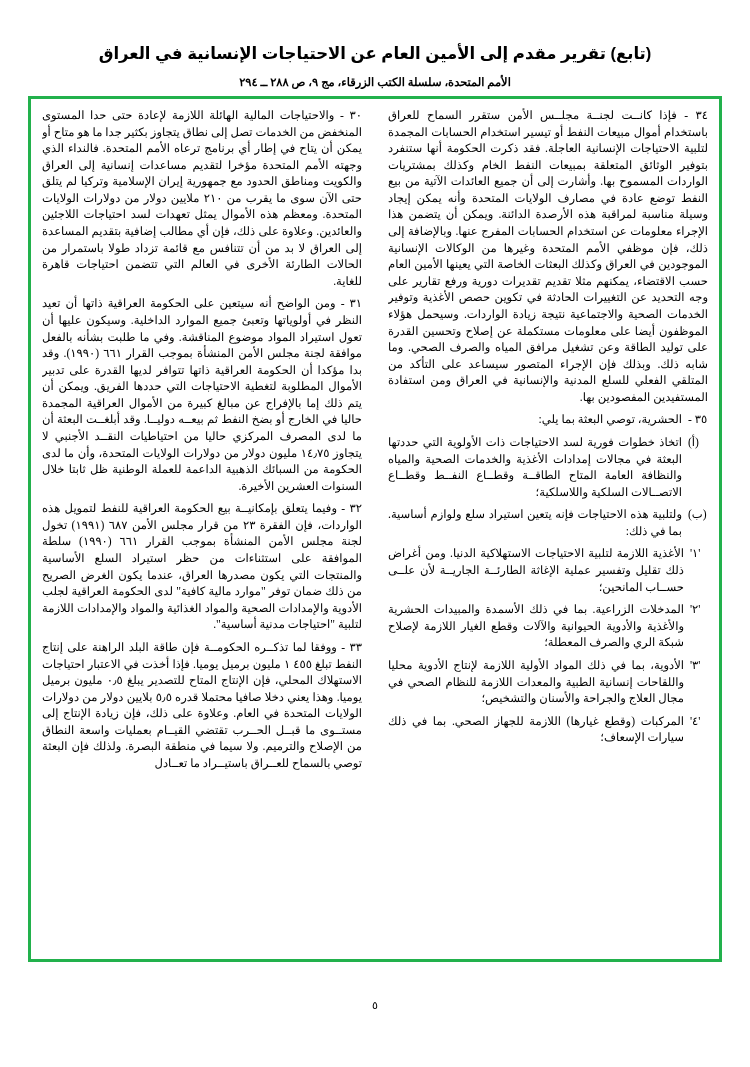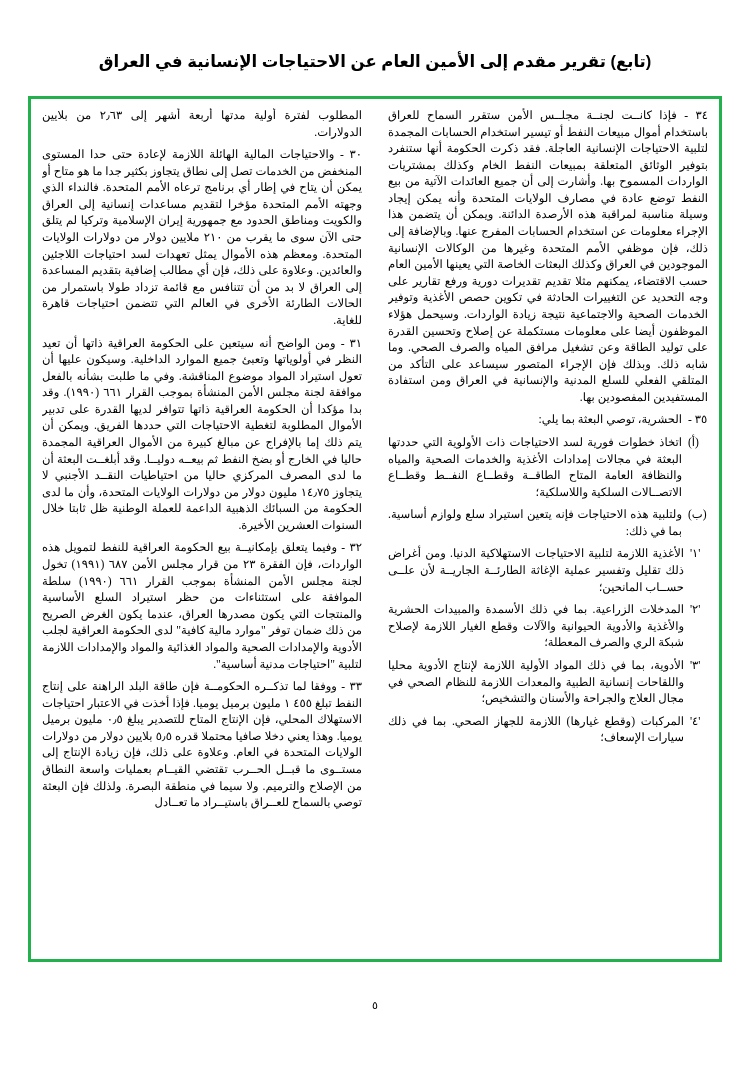--- a/index.html
+++ b/index.html
@@ -13,21 +13,21 @@
     font-family: "Liberation Serif", "DejaVu Serif", serif;
     color: #000000;
     position: relative;
     overflow: hidden;
   }
   .page {
     width: 750px;
     height: 1067px;
     position: relative;
     box-sizing: border-box;
-    padding: 12px;
+    padding: 4px;
   }
   .header {
     text-align: center;
     padding: 38px 40px 0 40px;
   }
   .doc-title {
     font-family: "Liberation Sans", "DejaVu Sans", sans-serif;
     font-weight: bold;
     font-size: 16.5px;
     line-height: 1.4;
@@ -105,20 +105,21 @@
     font-size: 11px;
   }
 </style>
 </head>
 <body>
 
 <div class="page">
 
   <div class="header">
     <div class="doc-title">(تابع) تقرير مقدم إلى الأمين العام عن الاحتياجات الإنسانية في العراق</div>
+    <div class="doc-subtitle">الأمم المتحدة، سلسلة الكتب الزرقاء، مج ٩، ص ٢٨٨ ــ ٢٩٤</div>
   </div>
 
   <div class="frame"></div>
 
   <div class="columns">
 
     <div class="col">
       <p>٣٤ - فإذا كانــت لجنــة مجلــس الأمن ستقرر السماح للعراق باستخدام أموال مبيعات النفط أو تيسير استخدام الحسابات المجمدة لتلبية الاحتياجات الإنسانية العاجلة. فقد ذكرت الحكومة أنها ستنفرد بتوفير الوثائق المتعلقة بمبيعات النفط الخام وكذلك بمشتريات الواردات المسموح بها. وأشارت إلى أن جميع العائدات الآتية من بيع النفط توضع عادة في مصارف الولايات المتحدة وأنه يمكن إيجاد وسيلة مناسبة لمراقبة هذه الأرصدة الدائنة. ويمكن أن يتضمن هذا الإجراء معلومات عن استخدام الحسابات المفرج عنها. وبالإضافة إلى ذلك، فإن موظفي الأمم المتحدة وغيرها من الوكالات الإنسانية الموجودين في العراق وكذلك البعثات الخاصة التي يعينها الأمين العام حسب الاقتضاء، يمكنهم مثلا تقديم تقديرات دورية ورفع تقارير على وجه التحديد عن التغييرات الحادثة في تكوين حصص الأغذية وتوفير الخدمات الصحية والاجتماعية نتيجة زيادة الواردات. وسيحمل هؤلاء الموظفون أيضا على معلومات مستكملة عن إصلاح وتحسين القدرة على توليد الطاقة وعن تشغيل مرافق المياه والصرف الصحي. وما شابه ذلك. وبذلك فإن الإجراء المتصور سيساعد على التأكد من المتلقي الفعلي للسلع المدنية والإنسانية في العراق ومن استفادة المستفيدين المفصودين بها.</p>
 
       <div class="item">
@@ -145,21 +146,20 @@
         <span class="marker">'٣'</span>
         <span class="body">الأدوية، بما في ذلك المواد الأولية اللازمة لإنتاج الأدوية محليا واللقاحات إنسانية الطبية والمعدات اللازمة للنظام الصحي في مجال العلاج والجراحة والأسنان والتشخيص؛</span>
       </div>
       <div class="item sub">
         <span class="marker">'٤'</span>
         <span class="body">المركبات (وقطع غيارها) اللازمة للجهاز الصحي. بما في ذلك سيارات الإسعاف؛</span>
       </div>
     </div>
 
     <div class="col">
-      <p>المطلوب لفترة أولية مدتها أربعة أشهر إلى ٢٫٦٣ من بلايين الدولارات.</p>
       <p>٣٠ - والاحتياجات المالية الهائلة اللازمة لإعادة حتى حدا المستوى المنخفض من الخدمات تصل إلى نطاق يتجاوز بكثير جدا ما هو متاح أو يمكن أن يتاح في إطار أي برنامج ترعاه الأمم المتحدة. فالنداء الذي وجهته الأمم المتحدة مؤخرا لتقديم مساعدات إنسانية إلى العراق والكويت ومناطق الحدود مع جمهورية إيران الإسلامية وتركيا لم يتلق حتى الآن سوى ما يقرب من ٢١٠ ملايين دولار من دولارات الولايات المتحدة. ومعظم هذه الأموال يمثل تعهدات لسد احتياجات اللاجئين والعائدين. وعلاوة على ذلك، فإن أي مطالب إضافية بتقديم المساعدة إلى العراق لا بد من أن تتنافس مع قائمة تزداد طولا باستمرار من الحالات الطارئة الأخرى في العالم التي تتضمن احتياجات قاهرة للغاية.</p>
       <p>٣١ - ومن الواضح أنه سيتعين على الحكومة العراقية ذاتها أن تعيد النظر في أولوياتها وتعبئ جميع الموارد الداخلية. وسيكون عليها أن تعول استيراد المواد موضوع المناقشة. وفي ما طلبت بشأنه بالفعل موافقة لجنة مجلس الأمن المنشأة بموجب القرار ٦٦١ (١٩٩٠). وقد بدا مؤكدا أن الحكومة العراقية ذاتها تتوافر لديها القدرة على تدبير الأموال المطلوبة لتغطية الاحتياجات التي حددها الفريق. ويمكن أن يتم ذلك إما بالإفراج عن مبالغ كبيرة من الأموال العراقية المجمدة حاليا في الخارج أو بضخ النفط ثم بيعــه دوليــا. وقد أبلغــت البعثة أن ما لدى المصرف المركزي حاليا من احتياطيات النقــد الأجنبي لا يتجاوز ١٤٫٧٥ مليون دولار من دولارات الولايات المتحدة، وأن ما لدى الحكومة من السبائك الذهبية الداعمة للعملة الوطنية ظل ثابتا خلال السنوات العشرين الأخيرة.</p>
       <p>٣٢ - وفيما يتعلق بإمكانيــة بيع الحكومة العراقية للنفط لتمويل هذه الواردات، فإن الفقرة ٢٣ من قرار مجلس الأمن ٦٨٧ (١٩٩١) تخول لجنة مجلس الأمن المنشأة بموجب القرار ٦٦١ (١٩٩٠) سلطة الموافقة على استثناءات من حظر استيراد السلع الأساسية والمنتجات التي يكون مصدرها العراق، عندما يكون الغرض الصريح من ذلك ضمان توفر "موارد مالية كافية" لدى الحكومة العراقية لجلب الأدوية والإمدادات الصحية والمواد الغذائية والمواد والإمدادات اللازمة لتلبية "احتياجات مدنية أساسية".</p>
       <p>٣٣ - ووفقا لما تذكــره الحكومــة فإن طاقة البلد الراهنة على إنتاج النفط تبلغ ٤٥٥ ١ مليون برميل يوميا. فإذا أخذت في الاعتبار احتياجات الاستهلاك المحلي، فإن الإنتاج المتاح للتصدير يبلغ ٠٫٥ مليون برميل يوميا. وهذا يعني دخلا صافيا محتملا قدره ٥٫٥ بلايين دولار من دولارات الولايات المتحدة في العام. وعلاوة على ذلك، فإن زيادة الإنتاج إلى مستــوى ما قبــل الحــرب تقتضي القيــام بعمليات واسعة النطاق من الإصلاح والترميم. ولا سيما في منطقة البصرة. ولذلك فإن البعثة توصي بالسماح للعــراق باستيــراد ما تعــادل</p>
     </div>
 
   </div>
 
   <div class="footer-num">٥</div>
 

